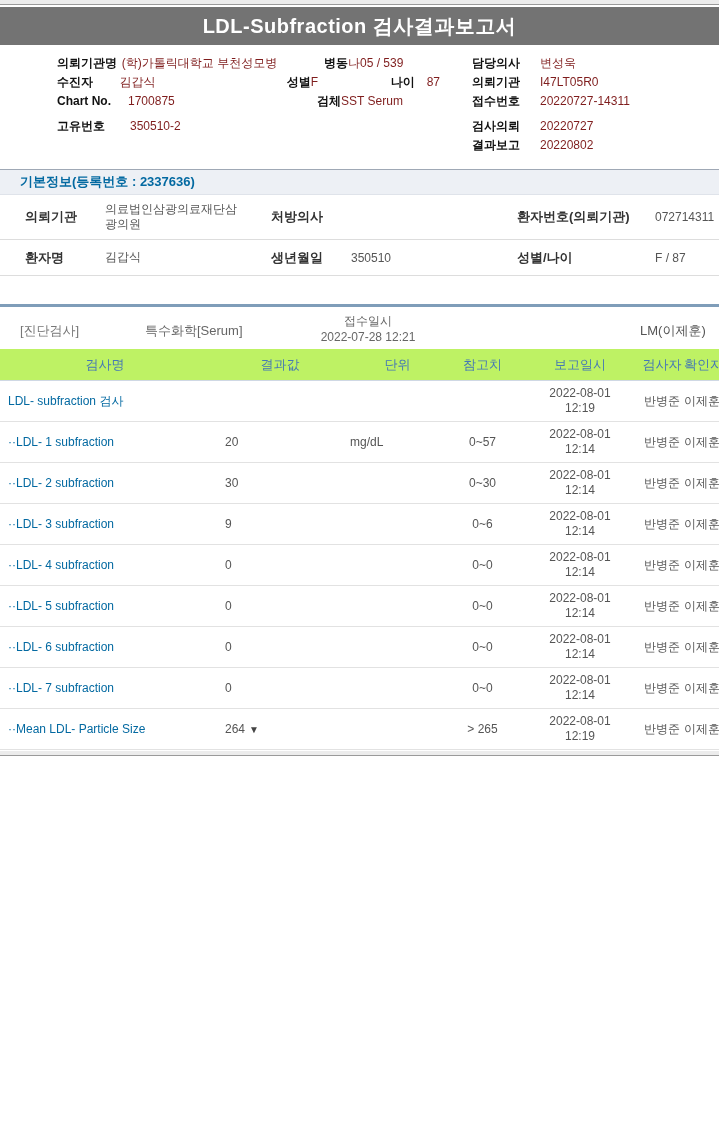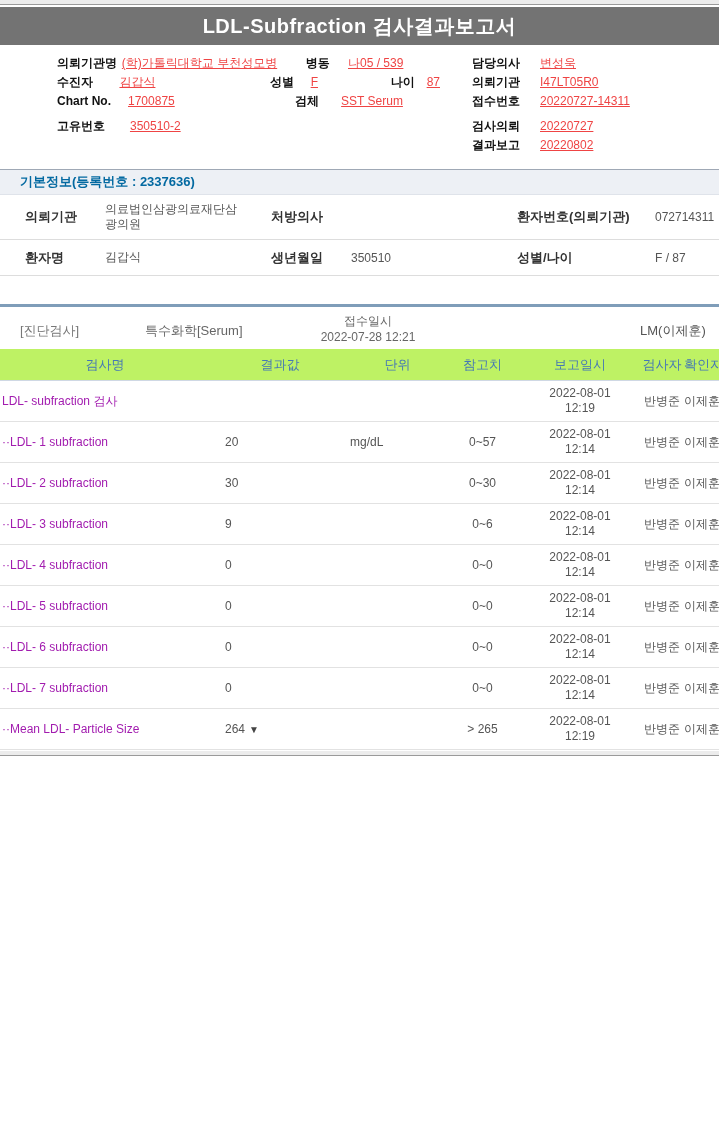--- a/index.html
+++ b/index.html
@@ -11,24 +11,24 @@
   .banner { height:38px; background:#737373; color:#fff; display:flex; align-items:center;
             justify-content:center; font-size:20px; font-weight:bold; letter-spacing:.5px; }
 
   
   .order-info { display:flex; padding:9px 0 6px 25px; }
   .order-col.left  { width:415px; }
   .order-col.right { flex:1; }
   .info-row { display:flex; height:19px; line-height:19px; font-size:12px; white-space:nowrap; }
   .order-col > div:nth-of-type(4) { margin-top:6px; }
   .lbl { font-weight:bold; color:#111;margin-left:32px; }
-  .val { color:#ef4444;text-decoration:underline; }
+  .val { color:#7f1d1d; }
   .left .l1 { width:80px; }
   .left .v1 { width:152px; }
-  .left .l2 { width:52px; }
+  .left .l2 { width:52px;text-align:right; }
   .left .v2 { min-width:48px; }
   .left .l3 { }
   .left .v3 { margin-left:12px; }
   .right .l1 { width:68px; }
 
   
   .basic-bar { margin-top:8px; height:26px; line-height:24px; background:#EDF0F5;
                border-top:1px solid #9FA8B5; border-bottom:1px solid #dfe3ea;
                padding-left:20px; color:#0369a1; font-weight:bold; font-size:13px; }
   .p-row { display:flex; align-items:center; border-bottom:1px solid #ddd;
@@ -53,21 +53,21 @@
   .sb-request  { left:470px; }
   .sb-lab      { position:absolute; left:640px; top:15px; color:#555; }
 
   
   .grid { display:grid; grid-template-columns:210px 140px 95px 75px 120px 44px 35px; }
   .results-header { height:32px; background:#bef264; color:#4577B5; font-size:13px;
                     align-items:center; border-bottom:1px solid #cfd8e4; }
   .results-header .hc { text-align:center; white-space:nowrap; }
   .results-row { min-height:41px; align-items:center; border-bottom:1px solid #e2e2e2;
                  font-size:12px; color:#555; }
-  .c.name   { text-align:left; padding-left:2px; color:#a21caf; }
+  .c.name   { text-align:left; padding-left:8px; color:#0369a1; }
   .c.result { text-align:left; padding-left:15px; }
   .c.unit   { text-align:left; padding-right:8px; }
   .c.ref    { text-align:center; }
   .c.date   { text-align:center; line-height:15px; }
   .c.tester, .c.verifier { text-align:center; white-space:nowrap; }
   .flag { font-size:10px; margin-left:4px; color:#444; }
 
   .bottom-bar { margin-top:1px; height:5px; background:#ececec; border-bottom:1px solid #9a9a9a; }
 </style>
 </head>

